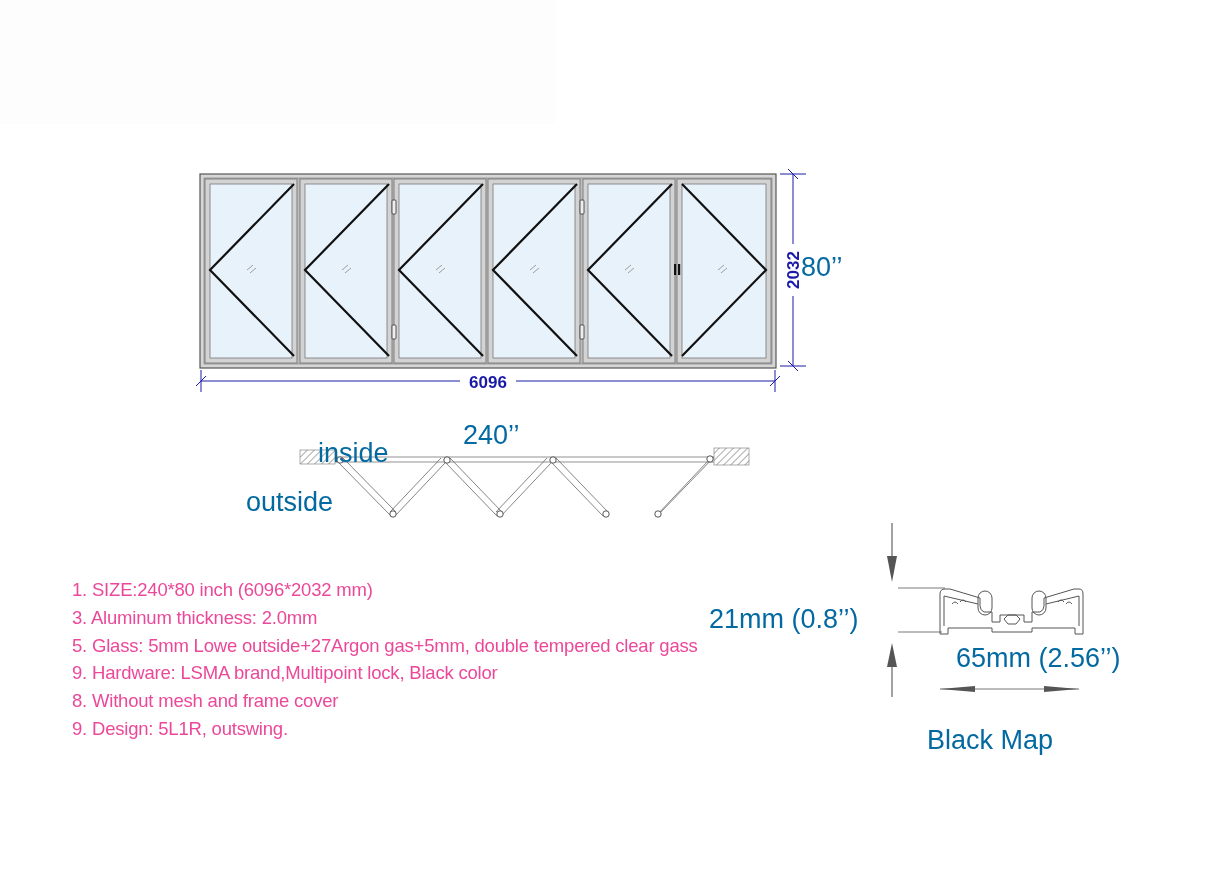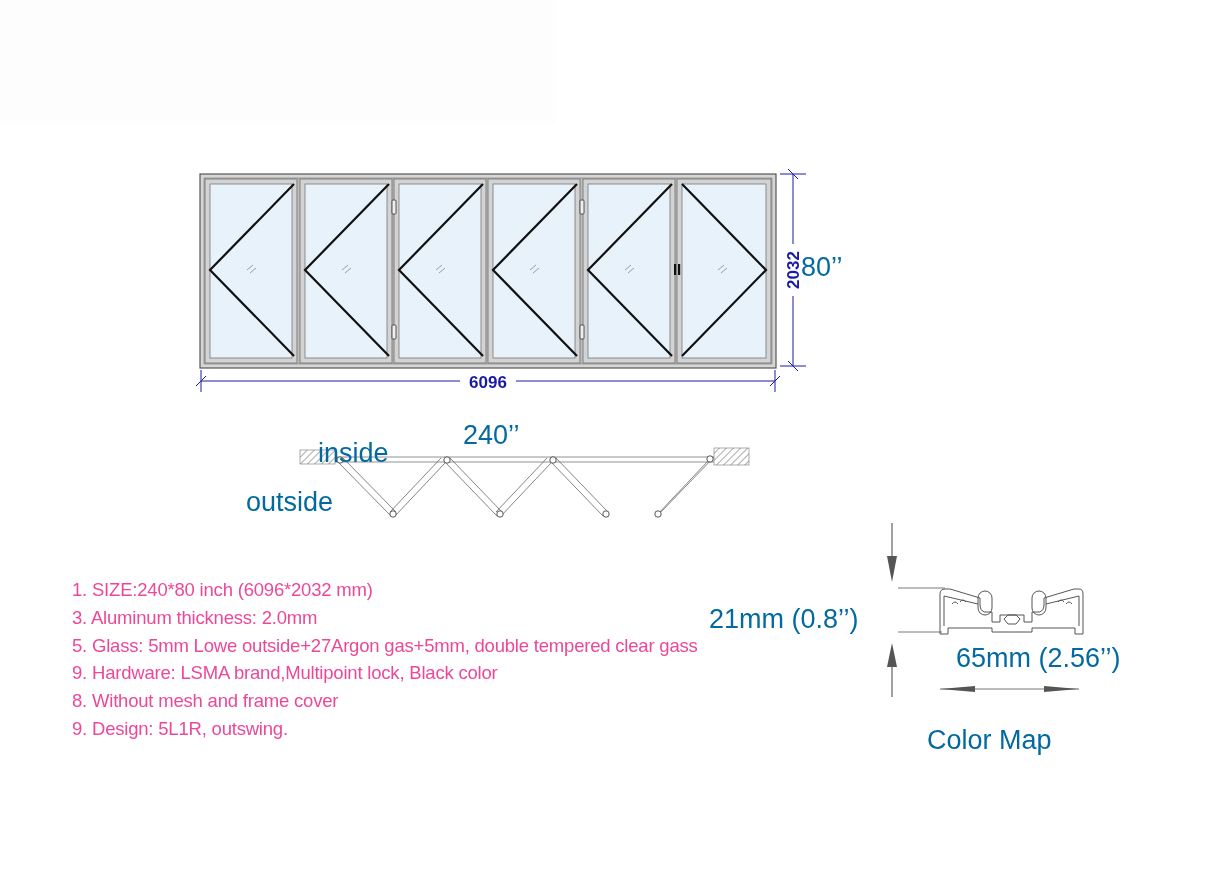--- a/index.html
+++ b/index.html
@@ -194,13 +194,13 @@
   <li>1. SIZE:240*80 inch (6096*2032 mm)</li>
   <li>3. Aluminum thickness: 2.0mm</li>
   <li>5. Glass: 5mm Lowe outside+27Argon gas+5mm, double tempered clear gass</li>
   <li>9. Hardware: LSMA brand,Multipoint lock, Black color</li>
   <li>8. Without mesh and frame cover</li>
   <li>9. Design: 5L1R, outswing.</li>
 </ul>
 
 <div class="lbl lbl-big" style="left:709px; top:604px;">21mm (0.8’’)</div>
 <div class="lbl lbl-big" style="left:918px; top:643px;margin-left:38px;">65mm (2.56’’)</div>
-<div class="lbl lbl-sketch" style="left:927px; top:725px;">Color Map</div>
+<div class="lbl lbl-sketch" style="left:927px; top:725px;">Black Map</div>
 
 </body></html>

